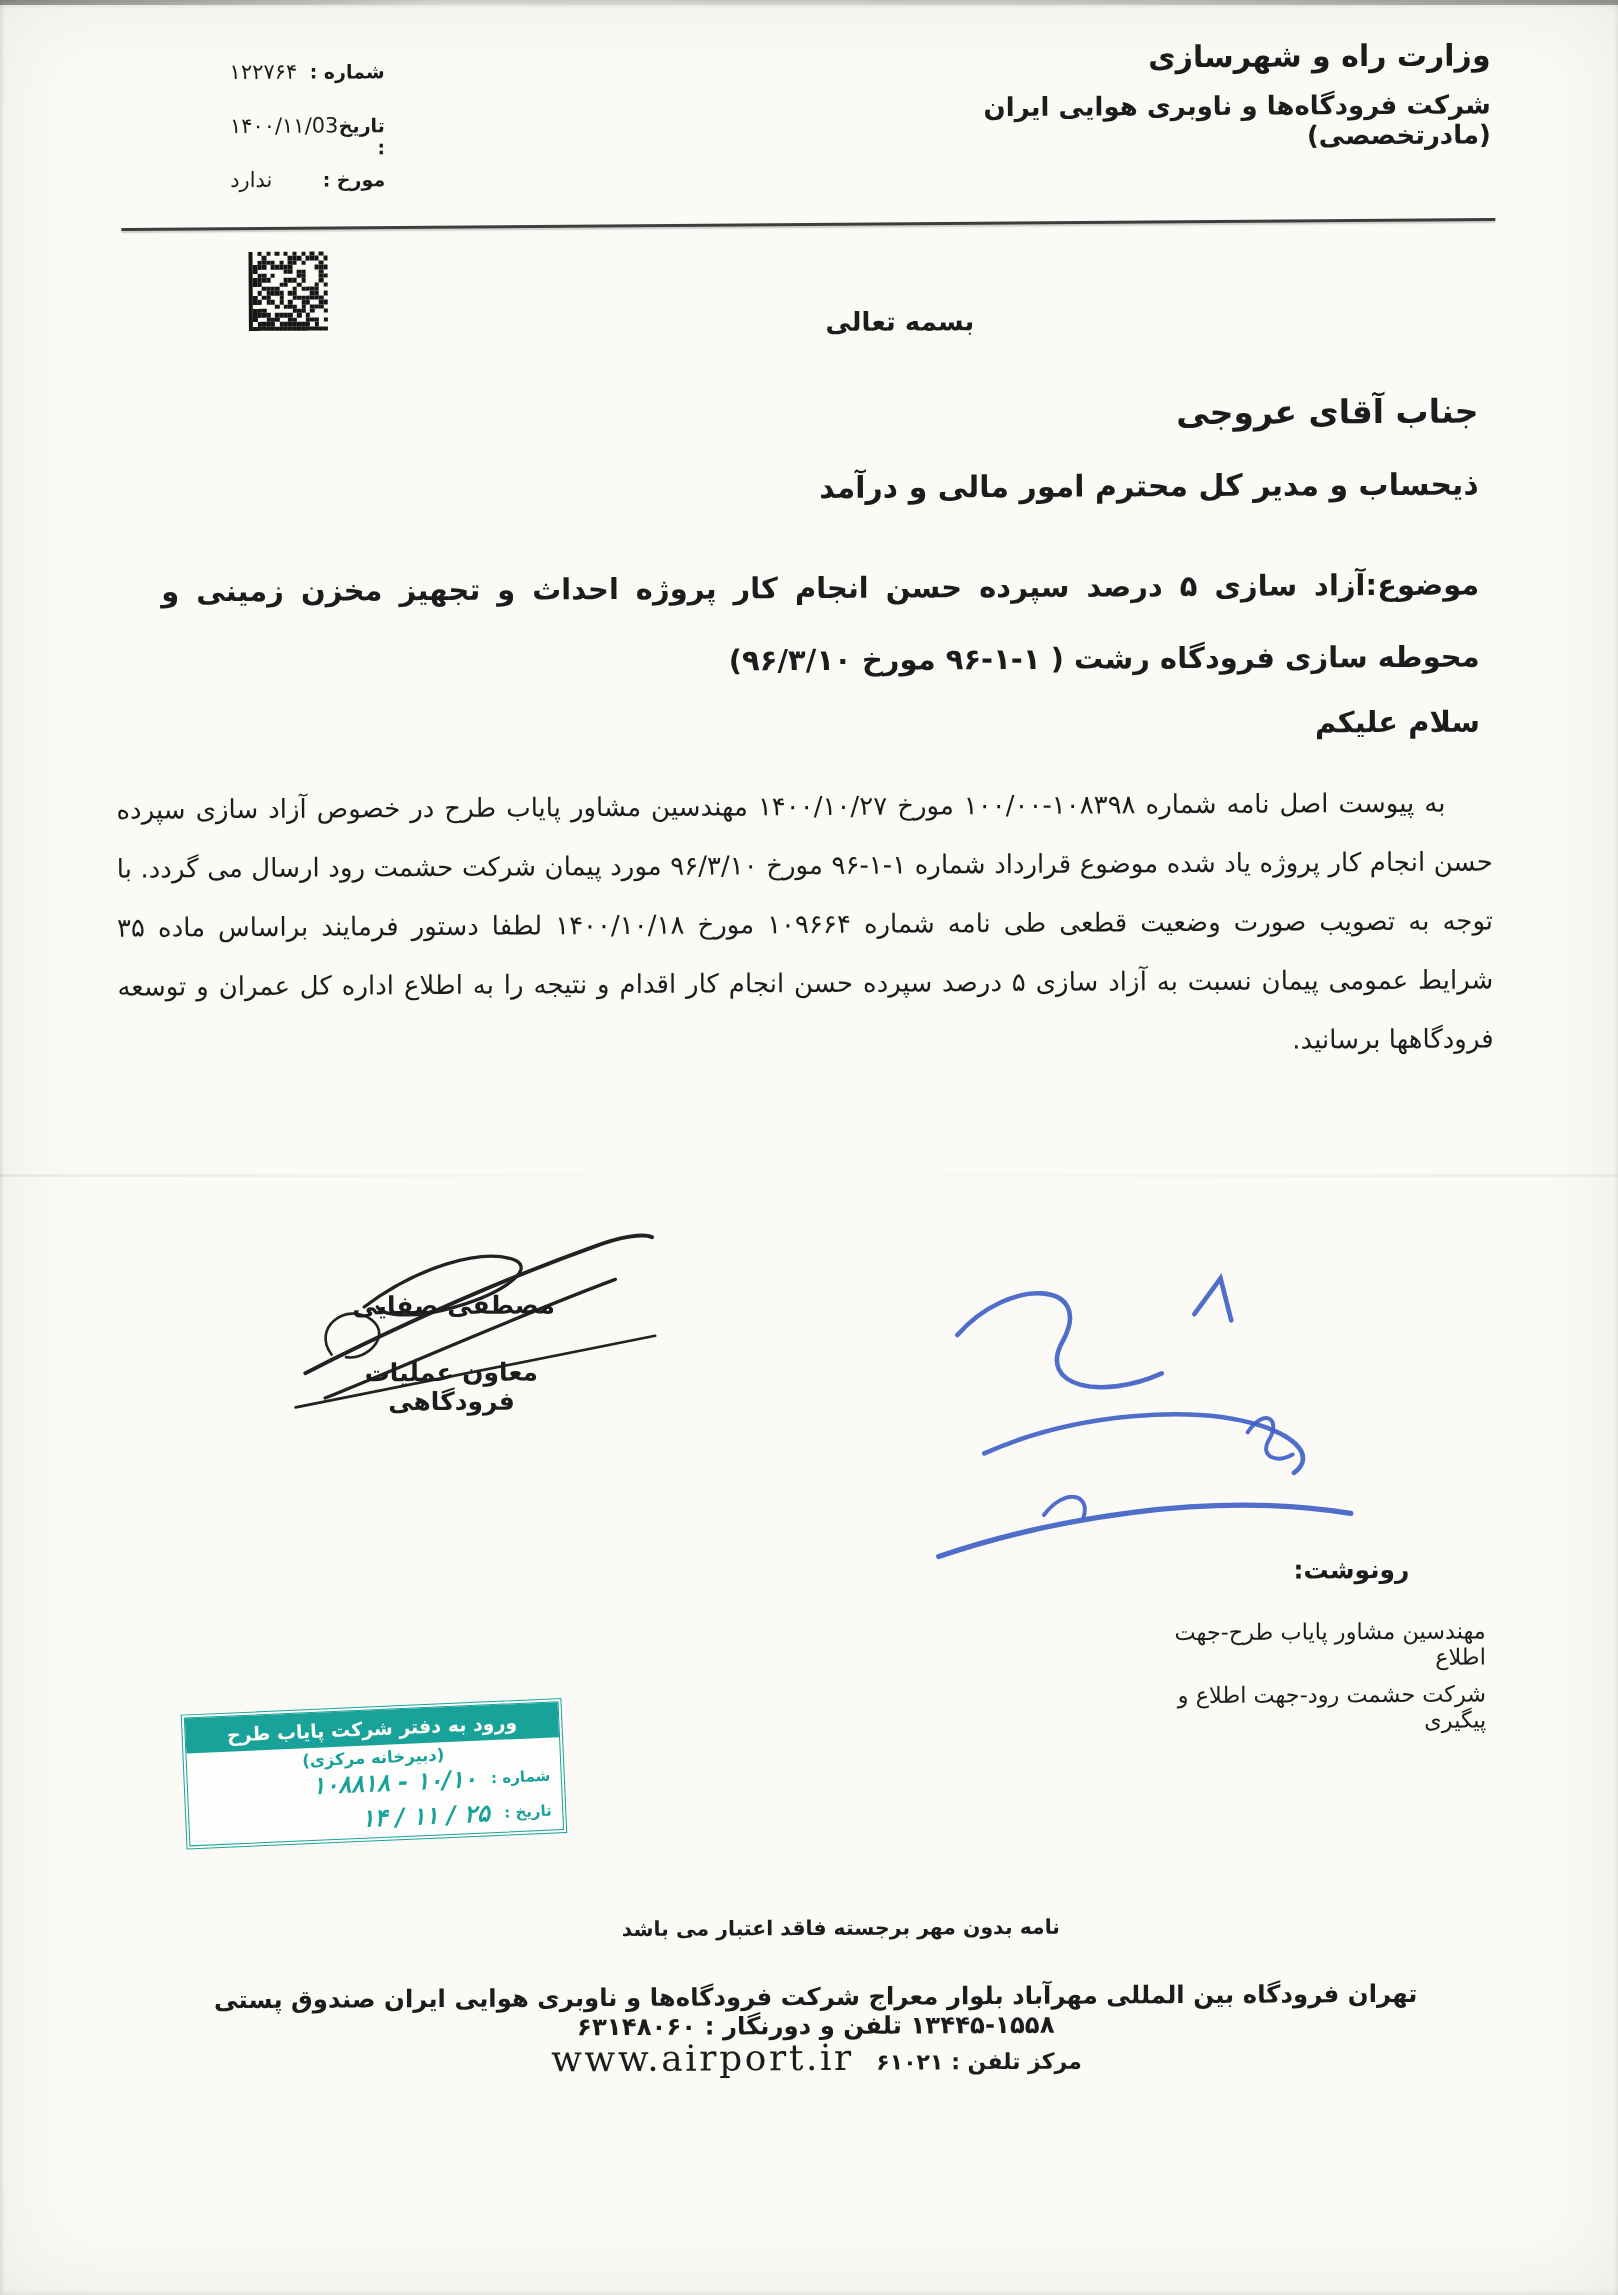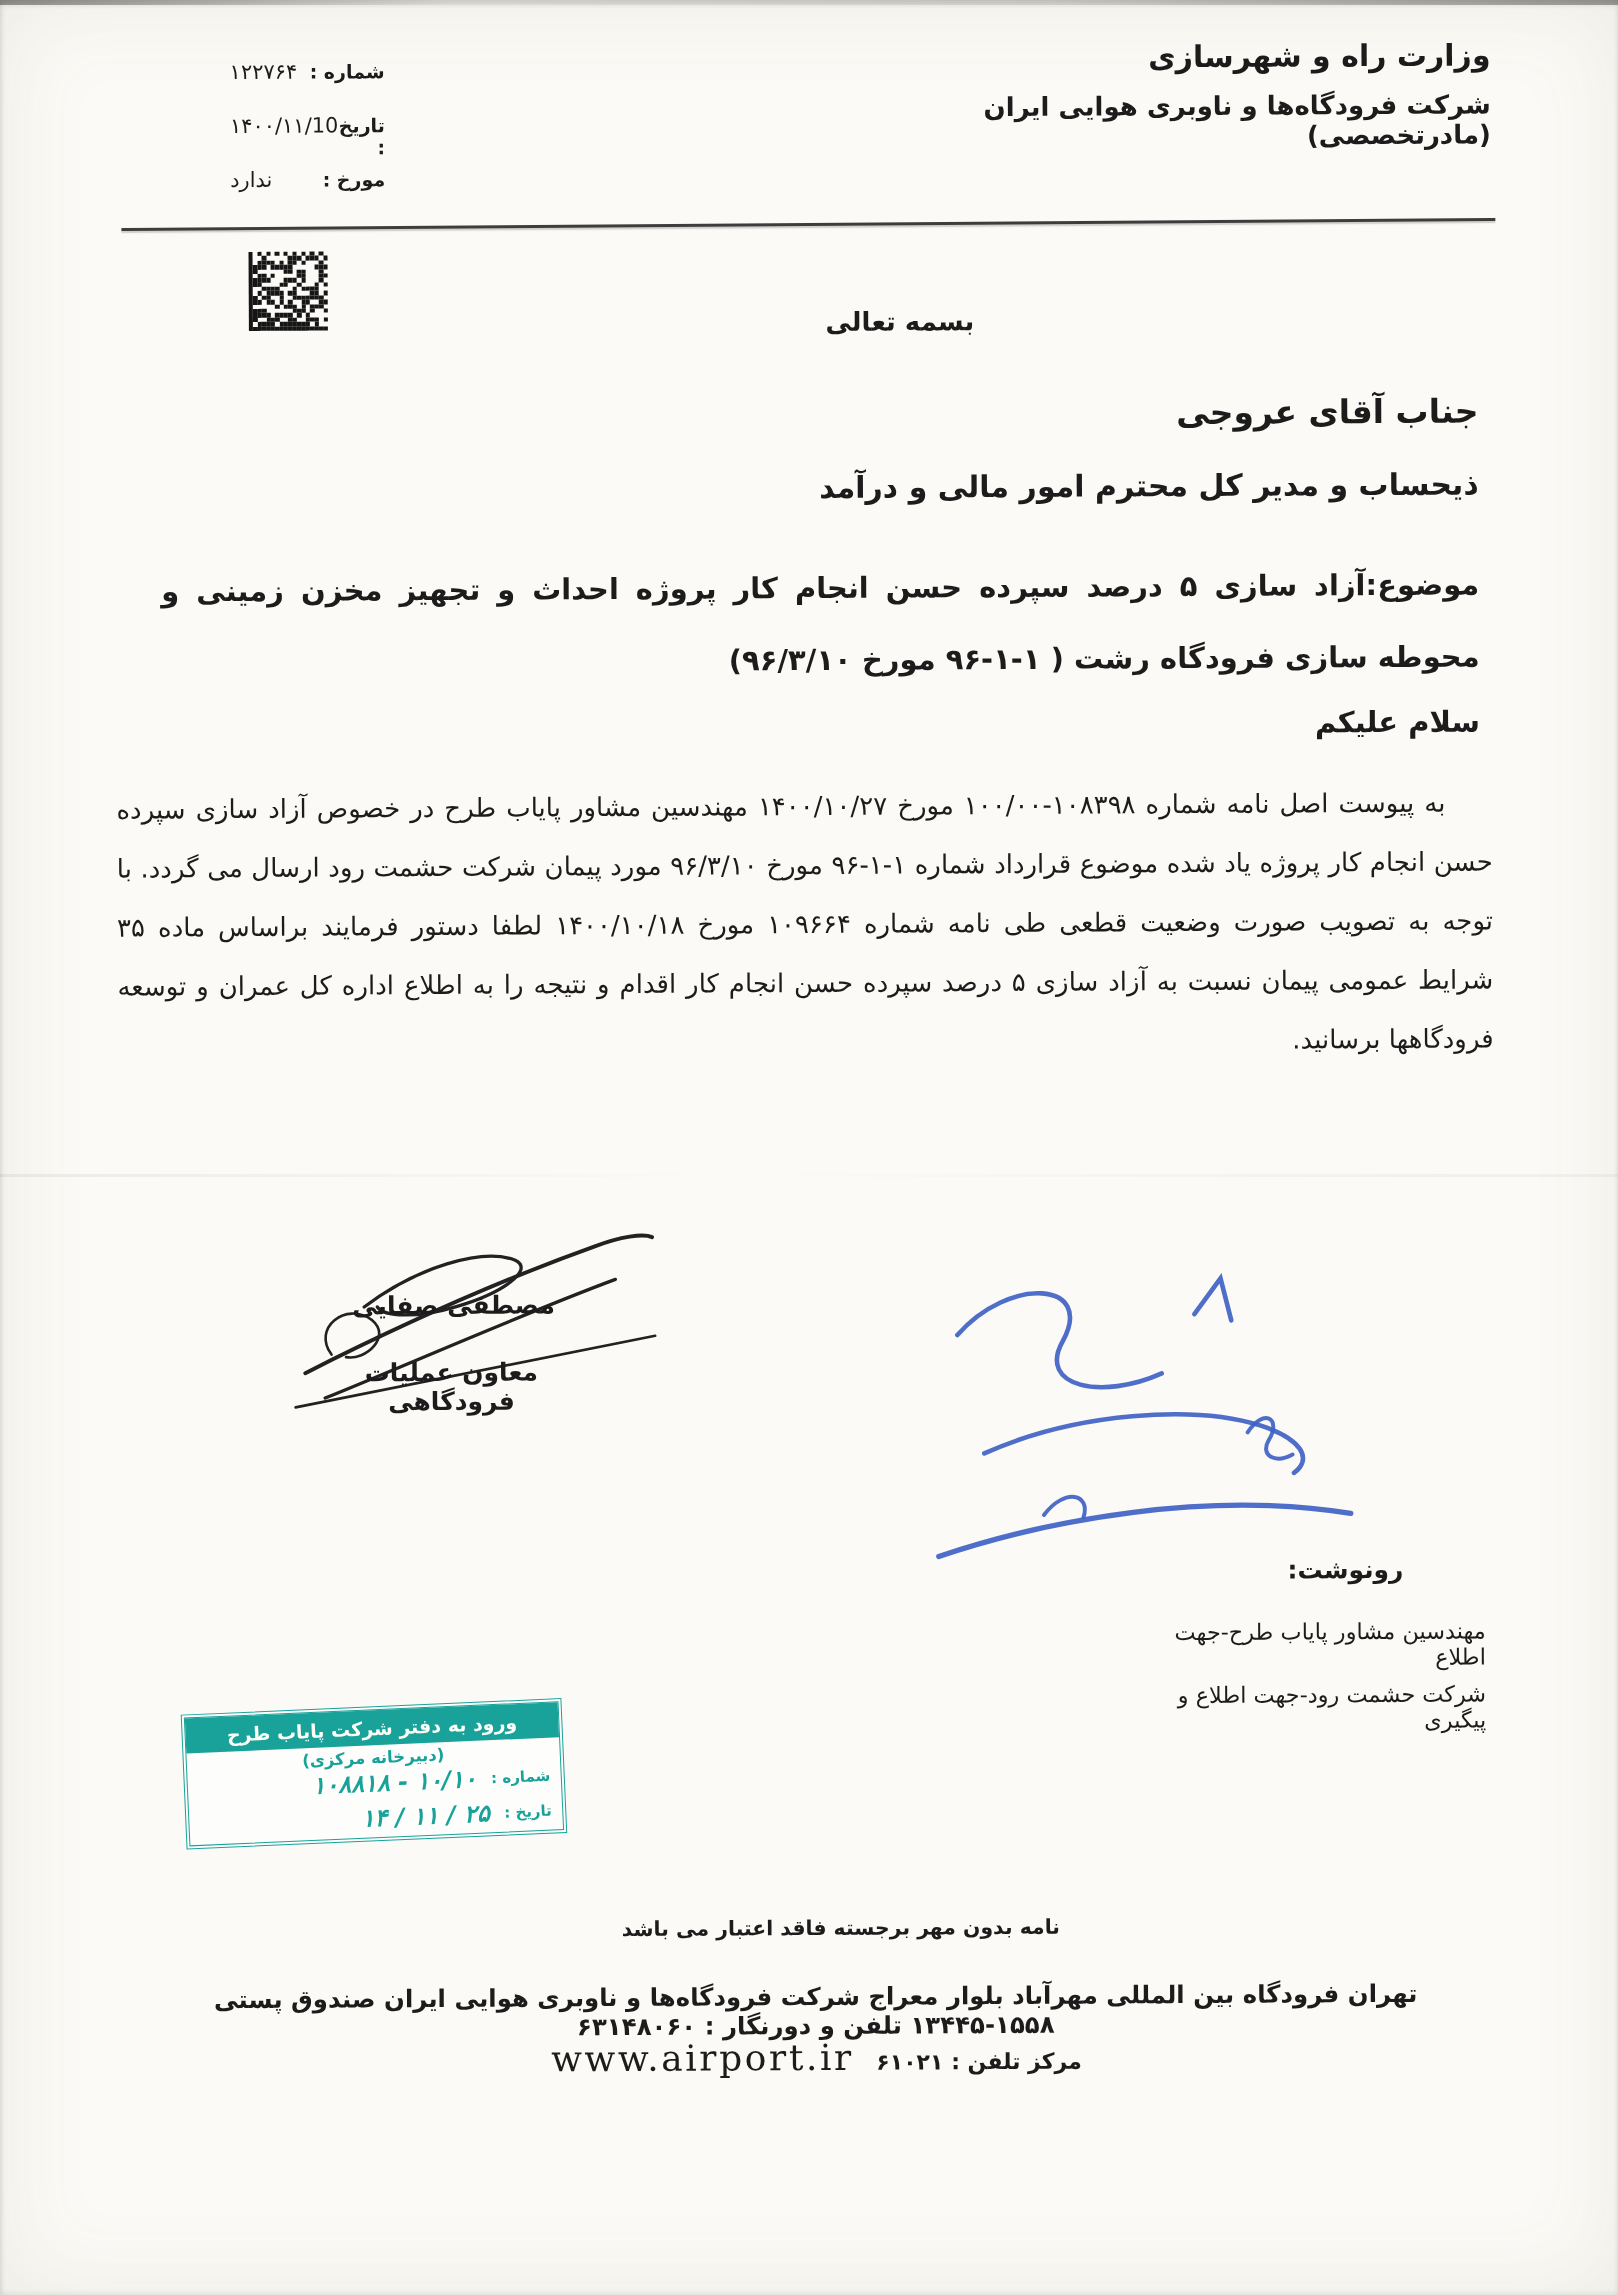--- a/index.html
+++ b/index.html
@@ -64,21 +64,21 @@
     text-align:justify;text-indent:47px;}
 
   
   .sig-black{left:283px;top:1206px;width:382px;height:227px;}
   .sig-black path{fill:none;stroke:#222;stroke-linecap:round;}
   .sig-name{left:343px;top:1289px;width:217px;text-align:center;font-size:25px;font-weight:bold;}
   .sig-title{left:304px;top:1356px;width:290px;text-align:center;font-size:25px;font-weight:bold;}
   .sig-blue{left:876px;top:1237px;width:514px;height:382px;}
   .sig-blue path{fill:none;stroke:var(--sig-blue,#3f62c4);stroke-linecap:round;opacity:.92;}
 
-  .cc-label{left:1278px;top:1558px;width:128px;font-size:25px;font-weight:bold;text-align:center;}
+  .cc-label{left:1278px;top:1558px;width:128px;font-size:25px;font-weight:bold;}
   .cc-item0{left:1120px;top:1621px;width:362px;font-size:22.4px;}
   .cc-item1{left:1113px;top:1684px;width:369px;font-size:22.4px;}
 
   
   .stamp{left:179px;top:1704px;width:373px;transform:rotate(-2.2deg);
     border:4.6px double var(--teal,#18a29a);background:rgba(255,255,255,0.55);}
   .stamp-band{background:var(--teal,#18a29a);color:#fdfdf8;font-weight:bold;font-size:19px;
     text-align:center;padding:6.6px 2.6px;letter-spacing:0.7px;}
   .stamp-sub{color:var(--teal,#18a29a);font-size:16.5px;font-weight:bold;text-align:center;padding:2.6px 0 1.3px;}
   .stamp-row{display:flex;direction:rtl;align-items:center;gap:14.5px;
@@ -99,21 +99,21 @@
 
 <div class="sheet">
   <div class="tilt">
 
     <div class="meta-row" style="top:57px;">
       <span class="lbl">شماره :</span>
       <span class="val">۱۲۲۷۶۴</span>
     </div>
     <div class="meta-row" style="top:111px;">
       <span class="lbl">تاریخ :</span>
-      <span class="val">۱۴۰۰/۱۱/10</span>
+      <span class="val">۱۴۰۰/۱۱/03</span>
     </div>
     <div class="meta-row" style="top:165px;">
       <span class="lbl">مورخ :</span>
       <span class="val">ندارد</span>
     </div>
 
 
     <div class="abs org-header">
       <div class="org-ministry">وزارت راه و شهرسازی</div>
       <div class="org-company">شرکت فرودگاه‌ها و ناوبری هوایی ایران (مادرتخصصی)</div>

